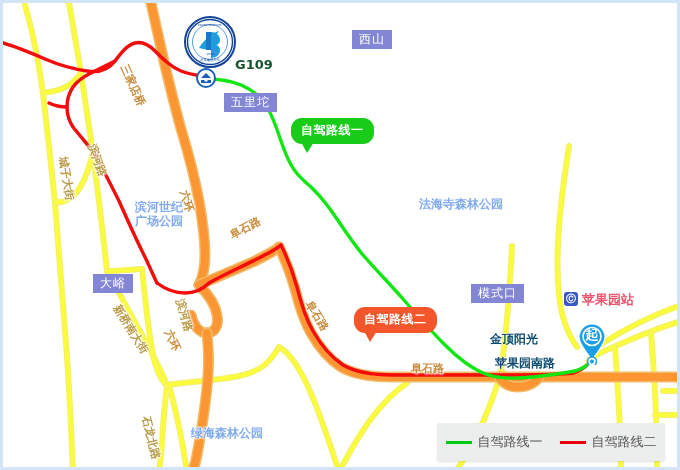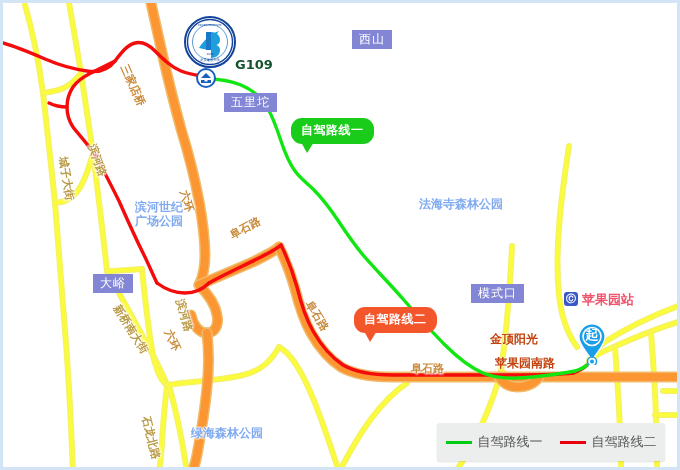--- a/index.html
+++ b/index.html
@@ -40,21 +40,21 @@
     letter-spacing: 1px;
   }
   
   .park {
     color: #7faaf0;
     font-size: 12px;
     font-weight: bold;
     text-shadow: 0 0 2px #fff, 0 0 2px #fff, 1px 0 2px #fff, -1px 0 2px #fff;
   }
   .park2 {
-    color: #c2410c;
+    color: #0c4a6e;
     font-size: 12px;
     font-weight: bold;
     text-shadow: 0 0 2px #fff, 0 0 2px #fff;
   }
   
   .roadname {
     color: #b99a46;
     font-size: 11px;
     font-weight: bold;
     text-shadow: 0 0 2px #fff, 0 0 3px #fff, 1px 1px 2px #fff, -1px -1px 2px #fff;

